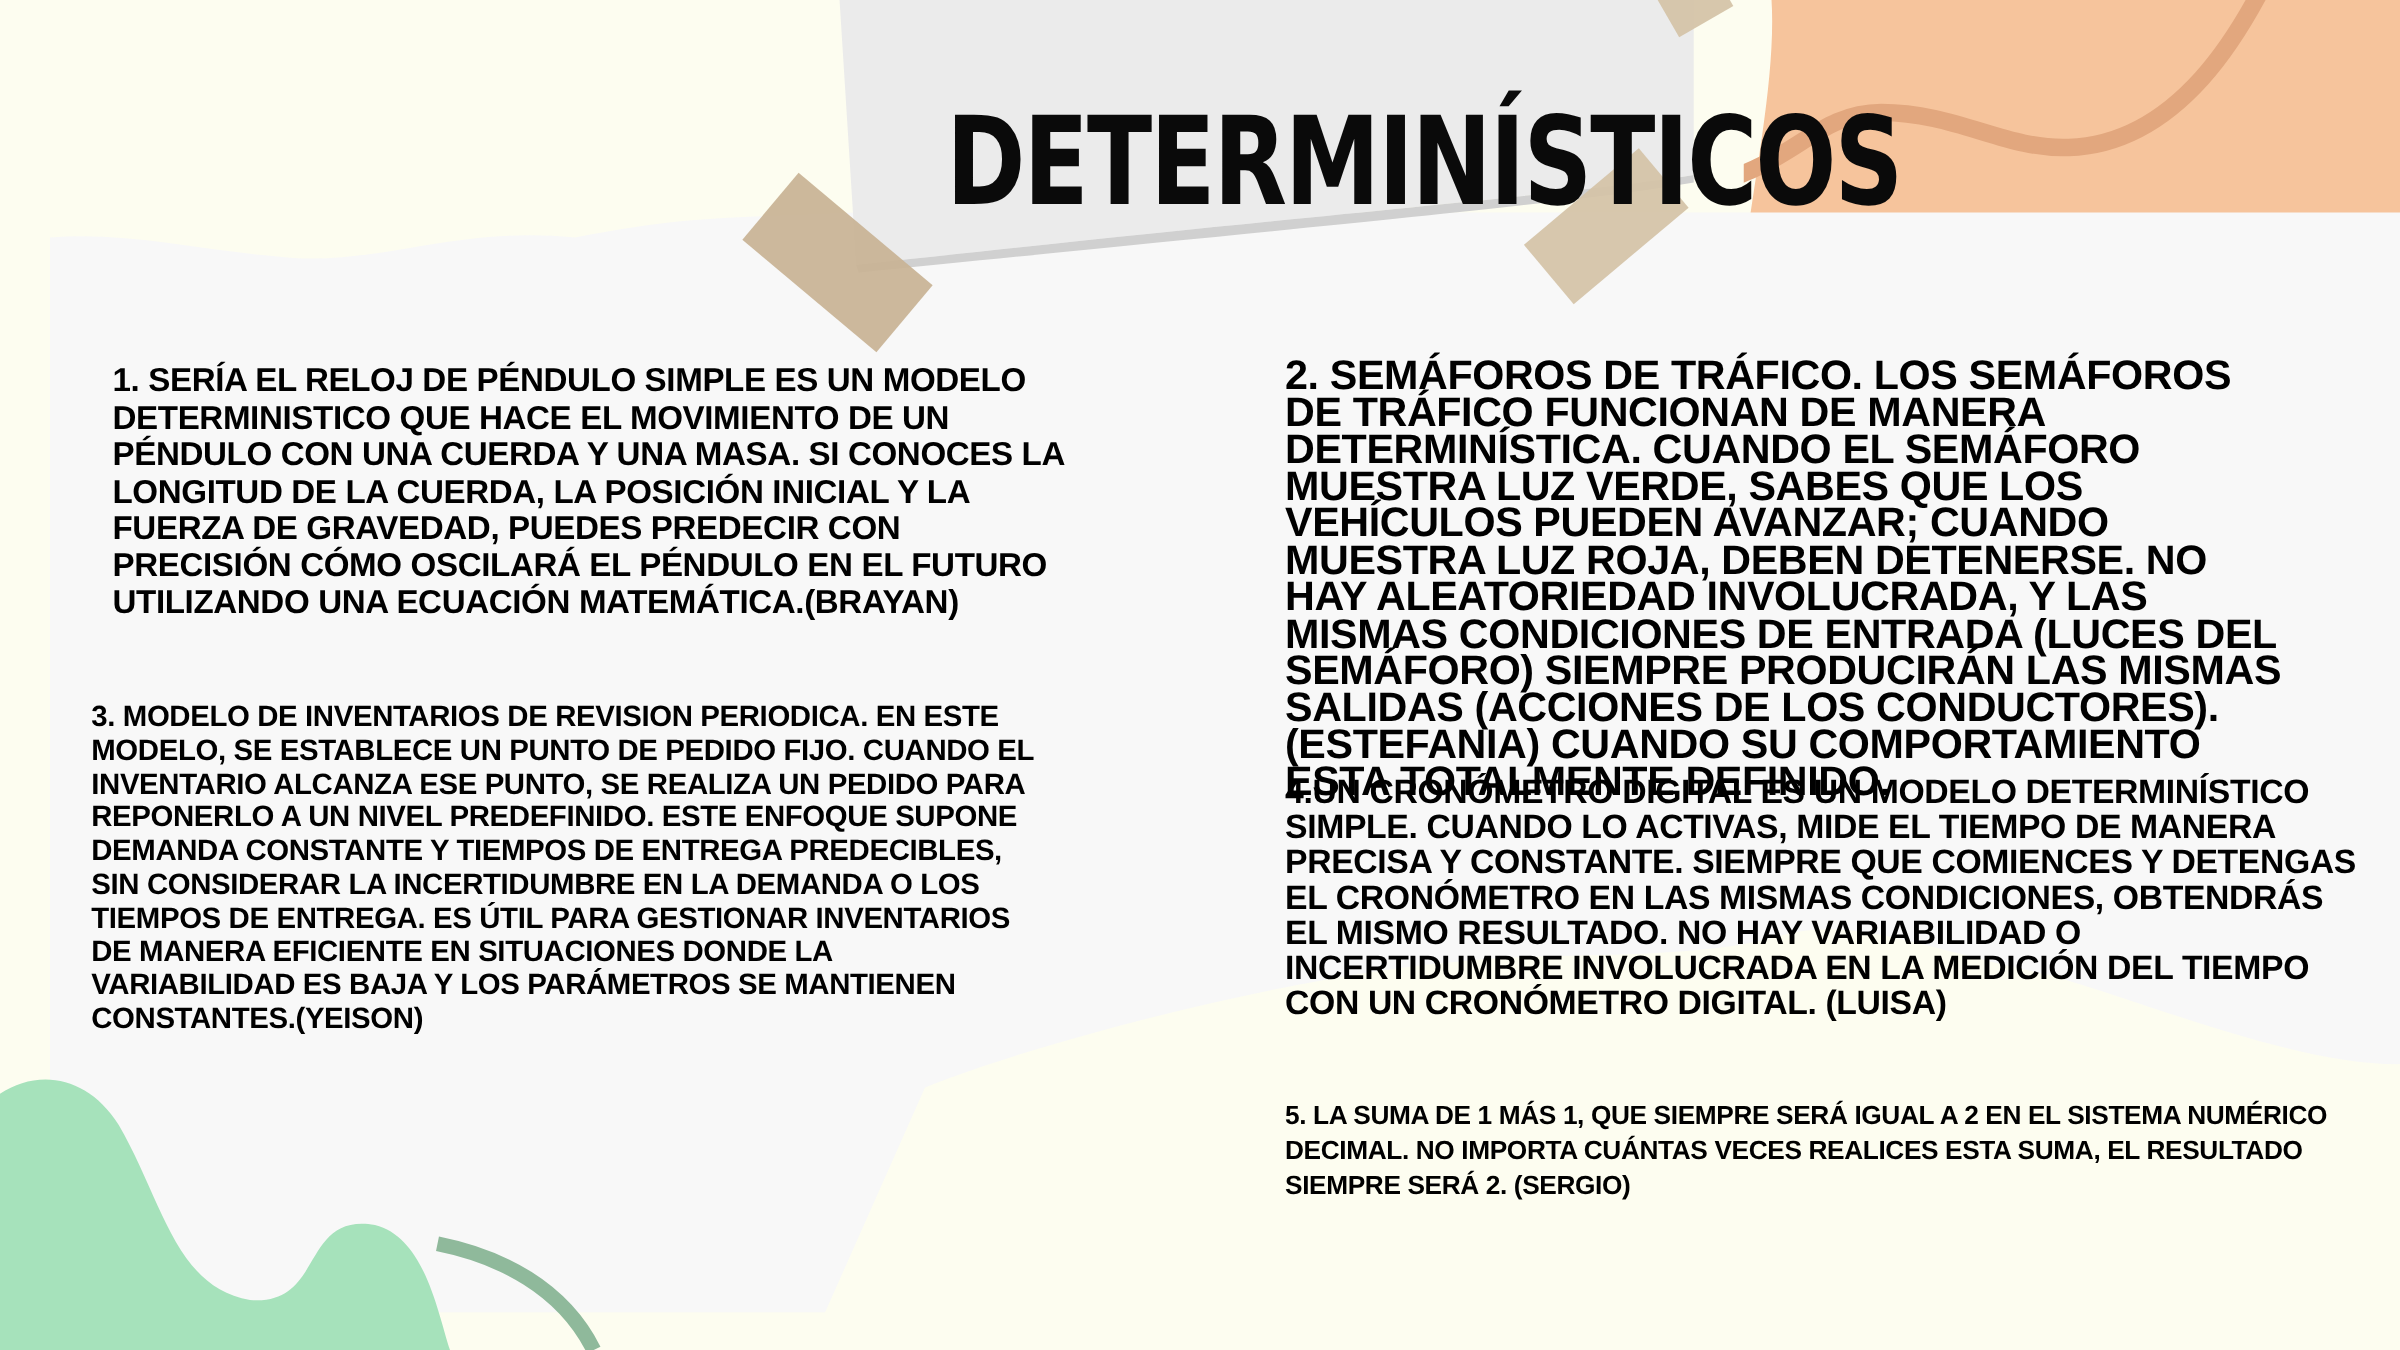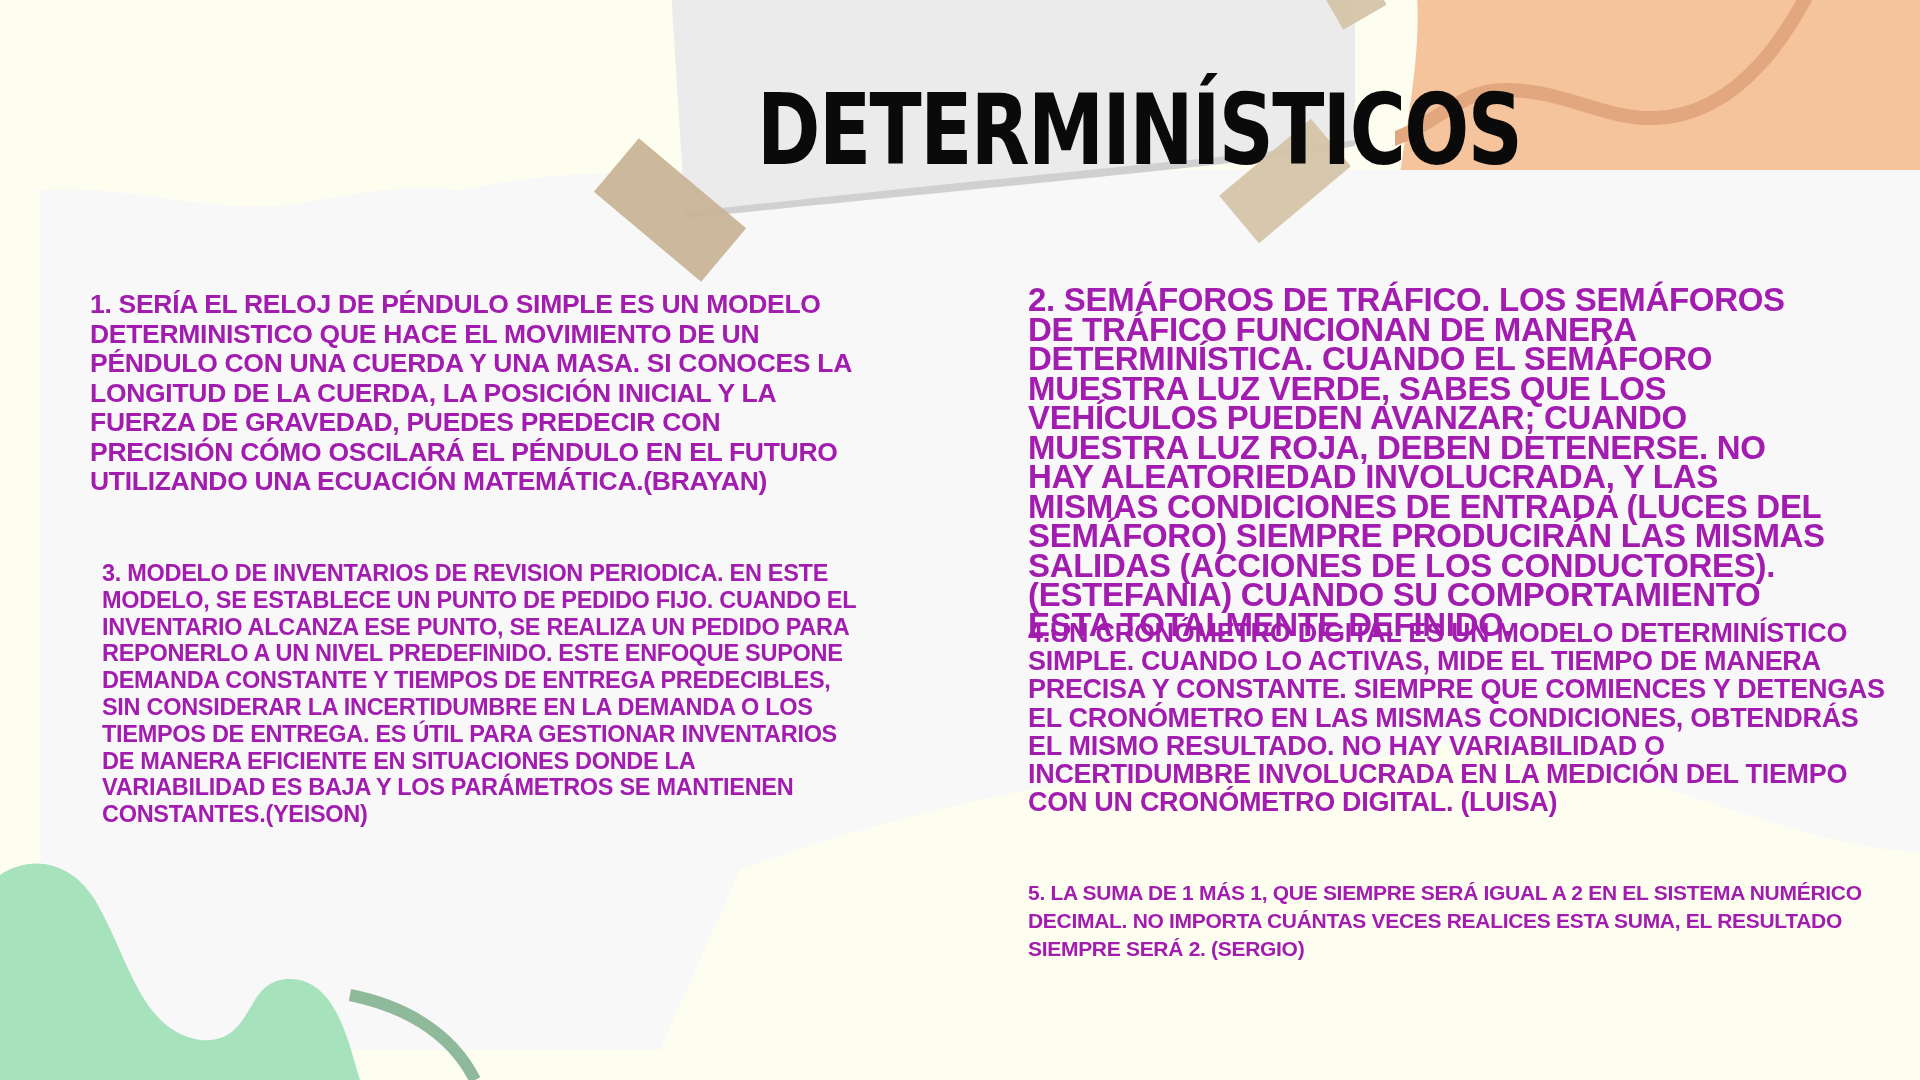--- a/index.html
+++ b/index.html
@@ -19,27 +19,27 @@
     #tape-right { left:1225px; top:150px; width:120px; height:62px; transform:rotate(-40deg); background:#d4c2a6; }
     #tape-top { left:1330px; top:-20px; width:50px; height:40px; transform:rotate(-30deg); background:#d4c2a6; }
     #green-blob { left:0; top:860px; width:700px; height:220px; }
     #page-title {
       position:absolute; left:680px; top:15px; width:700px; text-align:center;
       font-family:"DejaVu Sans", sans-serif; font-weight:bold;
       font-size:98px; letter-spacing:-2px; color:#0a0a0a;
       transform:scaleX(0.78); transform-origin:center; line-height:1;
     }
     .para {
-      position:absolute; color:#a21caf; font-weight:bold;
+      position:absolute; color:#000000; font-weight:bold;
       text-transform:uppercase; margin:0;
       font-family:"Liberation Sans", sans-serif;
     }
     #item-1 { left:90px; top:290px; width:780px; font-size:26.5px; line-height:29.5px; letter-spacing:-0.3px; }
     #item-2 { left:1028px; top:285px; width:800px; font-size:33px; line-height:29.5px; letter-spacing:-0.3px; }
-    #item-3 { left:73px; top:560px; width:760px; font-size:23.5px; line-height:26.8px; letter-spacing:-0.3px;margin-left:29px; }
+    #item-3 { left:73px; top:560px; width:760px; font-size:23.5px; line-height:26.8px; letter-spacing:-0.3px; }
     #item-4 { left:1028px; top:619px; width:860px; font-size:27px; line-height:28.2px; letter-spacing:-0.3px; }
     #item-5 { left:1028px; top:879px; width:860px; font-size:21px; line-height:28.2px; letter-spacing:-0.3px; }
   </style>
 </head>
 <body>
 
 <svg class="layer" id="orange-blob" viewBox="0 0 560 230">
   <path d="M20 0 L560 0 L560 230 L0 230 C 10 150, 30 60, 20 0 Z" fill="#f6c49c"></path>
   <path d="M-20 165 C 40 150, 60 110, 110 110 C 170 110, 210 140, 260 138 C 350 135, 400 40, 420 0" fill="none" stroke="#e2a77e" stroke-width="14" stroke-linecap="round"></path>
 </svg>

